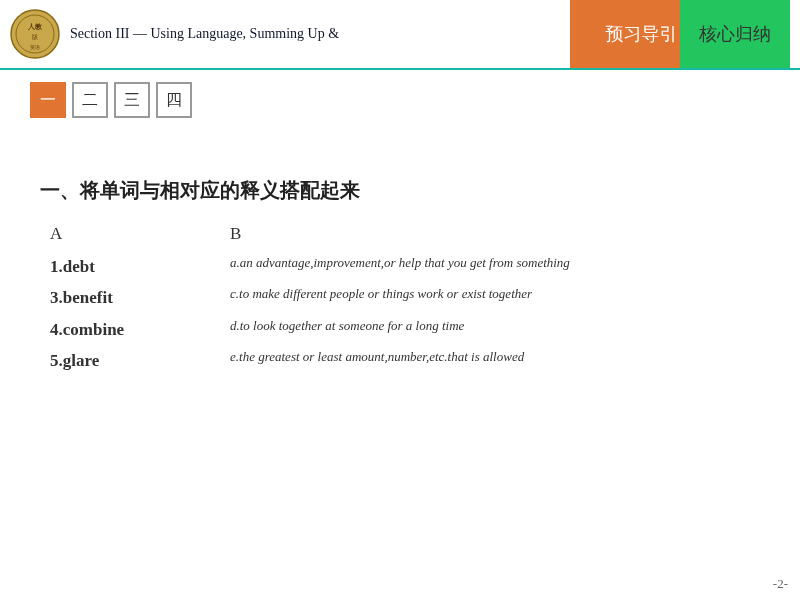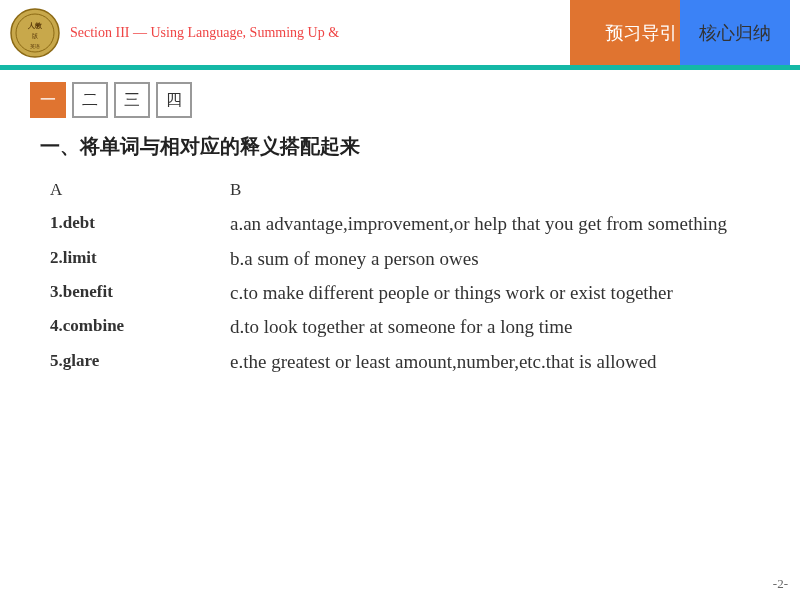--- a/index.html
+++ b/index.html
@@ -11,33 +11,33 @@
       overflow: hidden;
       position: relative;
     }
 
     
     .header {
       display: flex;
       align-items: center;
       height: 70px;
       background: #fff;
-      border-bottom: 5px solid #14b8a6;
+      border-bottom: 2px solid #14b8a6;
       padding: 0 10px;
     }
     .logo {
       width: 50px;
       height: 50px;
       margin-right: 10px;
       flex-shrink: 0;
     }
     .header-title {
       flex: 1;
       font-size: 14px;
-      color: #ef4444;
+      color: #0f172a;
       line-height: 1.4;
       text-align: left;
     }
     .nav-buttons {
       display: flex;
       height: 100%;
     }
     .nav-btn {
       display: flex;
       align-items: center;
@@ -49,21 +49,21 @@
       color: #333;
       border: none;
       background: transparent;
     }
     .nav-btn.active {
       background: #e07430;
       color: #fff;
       padding-left: 33px;
     }
     .nav-btn.inactive {
-      background: #3b82f6;
+      background: #22c55e;
       color: #333;
     }
 
     
     .tab-row {
       display: flex;
       gap: 6px;
       padding: 12px 30px;
     }
     .tab-item {
@@ -82,20 +82,21 @@
       background: #e07430;
       color: #fff;
       border-color: #e07430;
     }
 
     
     .content {
       padding: 0 40px 10px 40px;
       font-size: 17px;
       line-height: 1.6;
+      margin-top: 44px;
     }
     .section-title {
       font-size: 20px;
       font-weight: bold;
       color: #222;
       margin-bottom: 14px;
     }
     .ab-row {
       display: flex;
       margin-bottom: 6px;
@@ -127,22 +128,23 @@
       flex-shrink: 0;
     }
     .vocab-word span.num {
       font-weight: bold;
     }
     .vocab-word span.word {
       font-weight: bold;
     }
     .vocab-def {
       flex: 1;
-      font-size: 19px;
-      color: #333;
+      font-size: 13px;
+      color: #333;
+      font-style: italic;
     }
     .answer-line {
       padding-left: 10px;
       margin-top: 12px;
       font-size: 17px;
     }
     .answer-label {
       color: #e00;
       font-weight: bold;
     }
@@ -205,26 +207,20 @@
     <div class="col-b-header">B</div>
   </div>
 
   <div class="vocab-item">
     <div class="vocab-word">
       <span class="num">1</span>.<span class="word">debt</span>
     </div>
     <div class="vocab-def">a.an advantage,improvement,or  help that you get from something</div>
   </div>
 
-  <div class="vocab-item">
-    <div class="vocab-word">
-      <span class="num">2</span>.<span class="word">limit</span>
-    </div>
-    <div class="vocab-def">b.a sum of money a person owes</div>
-  </div>
 
   <div class="vocab-item">
     <div class="vocab-word">
       <span class="num">3</span>.<span class="word">benefit</span>
     </div>
     <div class="vocab-def">c.to make different people or things work or exist together</div>
   </div>
 
   <div class="vocab-item">
     <div class="vocab-word">

